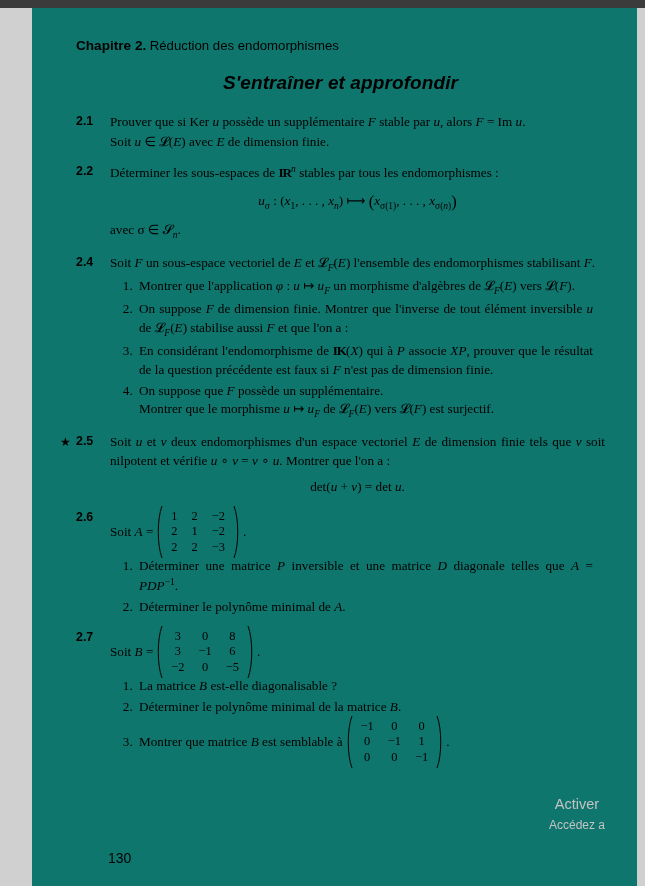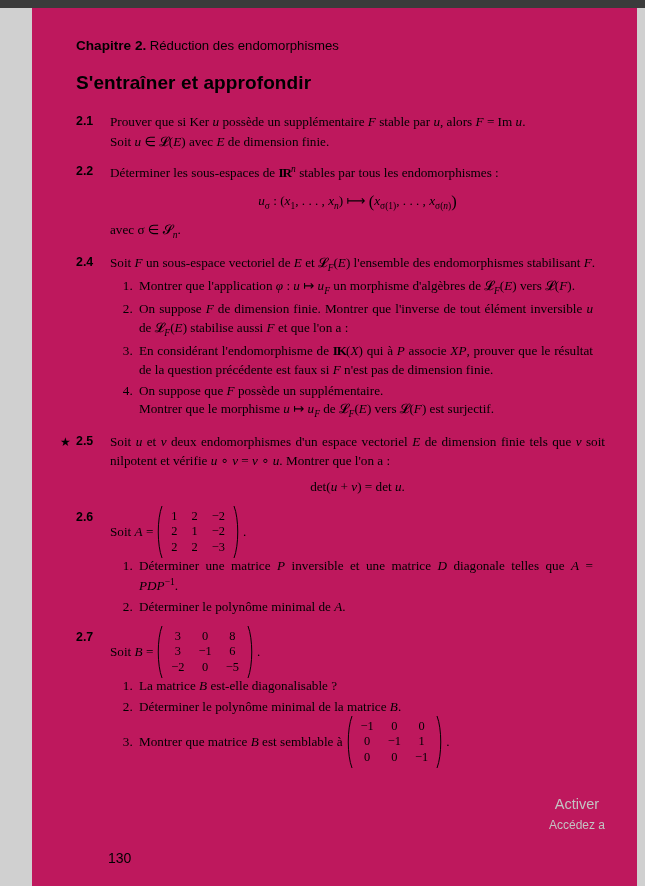--- a/index.html
+++ b/index.html
@@ -35,21 +35,21 @@
     width: 8px;
     height: 878px;
     background: #d0d0d0;
   }
   .page {
     position: absolute;
     top: 8px;
     left: 32px;
     width: 605px;
     height: 878px;
-    background: #be185d;
+    background: #0f766e;
     overflow: hidden;
   }
   .content {
     position: absolute;
     top: 0; left: 0;
     width: 605px;
     padding: 28px 32px 0 44px;
     box-sizing: border-box;
     font-size: 13.2px;
     line-height: 1.42;
@@ -61,25 +61,27 @@
   .chapline .bold {
     font-family: "Liberation Sans", sans-serif;
     font-weight: bold;
     font-size: 13.6px;
   }
   .chapline .rest {
     font-family: "Liberation Sans", sans-serif;
     font-size: 13.2px;
   }
   .title {
+    text-align: center;
     font-family: "Liberation Sans", sans-serif;
     font-weight: bold;
     font-size: 19px;
     margin: 0 0 16px 0;
     letter-spacing: 0.1px;
+    font-style: italic;
   }
   .ex {
     position: relative;
     margin: 0 0 12px 0;
     padding-left: 34px;
   }
   .ex .num {
     position: absolute;
     left: 0;
     top: 0;

